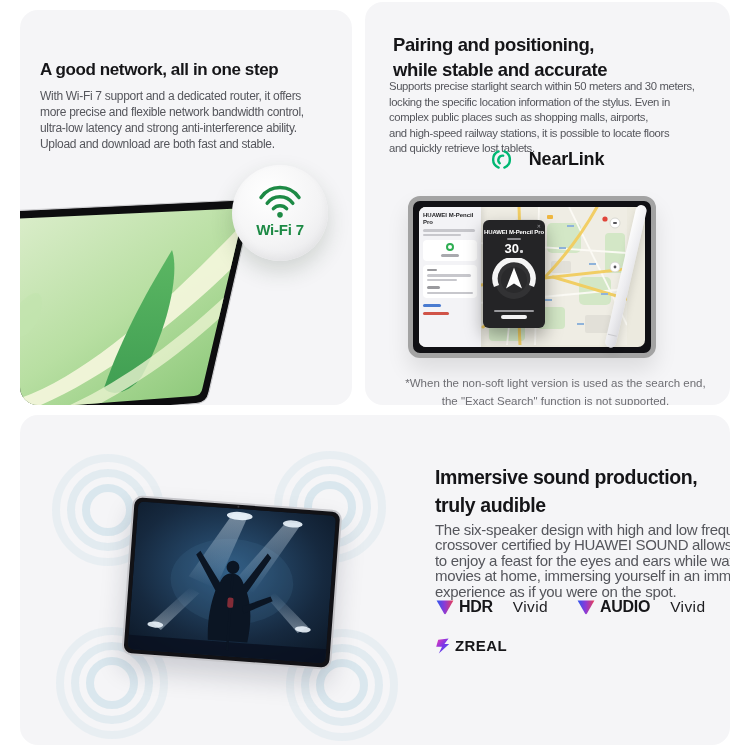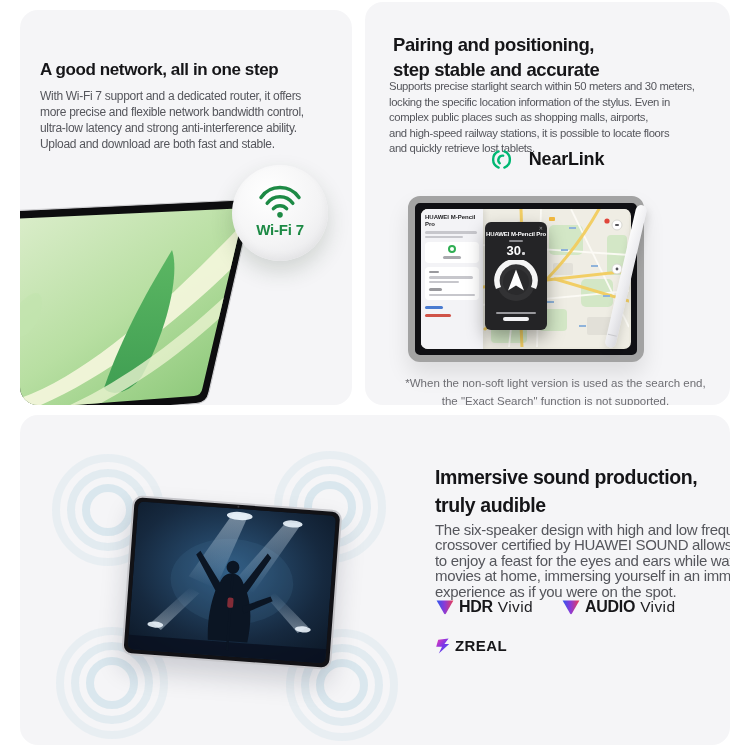--- a/index.html
+++ b/index.html
@@ -22,21 +22,21 @@
       display:flex;flex-direction:column;align-items:center;justify-content:flex-start;z-index:3;}
   .wifi-badge svg{margin-top:16px;}
   .wifi-label{font-size:15px;font-weight:700;color:#1d8a45;margin-top:2px;letter-spacing:-0.2px;}
 
   
   #pair-title{left:28px;top:15px;font-size:18.5px;line-height:25px;}
   #pair-body{left:24px;top:66px;font-size:11.3px;line-height:15.4px;letter-spacing:-0.35px;}
   .nearlink{position:absolute;left:0;right:0;top:147px;display:flex;align-items:center;justify-content:center;gap:17px;}
   .nearlink-text{font-size:18px;font-weight:700;color:#141416;letter-spacing:-0.2px;}
   .p-tablet{position:absolute;left:43px;top:194px;width:222px;height:152px;border-radius:12px;
-      background:#101014;border:7px solid #a3a3a3;box-shadow:0 12px 22px rgba(0,0,0,.10);}
+      background:#101014;border:5px solid #a3a3a3;box-shadow:0 12px 22px rgba(0,0,0,.10);padding-left:16px;}
   .p-screen{position:absolute;left:6px;top:6px;right:6px;bottom:6px;border-radius:7px;overflow:hidden;background:#eceadf;}
   .map-svg{position:absolute;left:0;top:0;}
   .finder-panel{position:absolute;left:0;top:0;bottom:0;width:62px;background:#f3f3f6;
       box-shadow:2px 0 6px rgba(0,0,0,.10);padding:5px 4px;box-sizing:border-box;}
   .fp-title{font-size:6px;font-weight:700;color:#1c1c1f;line-height:7px;}
   .bar{height:2.5px;border-radius:1.5px;background:#c7c7cc;}
   .fp-card{background:#ffffff;border-radius:4px;margin-top:4px;padding:3px 0 4px;display:flex;flex-direction:column;align-items:center;}
   .fp-status-ring{width:8px;height:8px;border-radius:50%;border:2px solid #2fae53;box-sizing:border-box;}
   .fp-rows{background:#ffffff;border-radius:4px;margin-top:4px;padding:4px;}
   .finder-modal{position:absolute;left:64px;top:13px;width:62px;height:108px;border-radius:6px;
@@ -62,21 +62,21 @@
       background:#121216;border:2px solid #c6c6ca;transform:rotate(4.2deg);transform-origin:top left;
       box-shadow:0 14px 26px rgba(20,30,50,.18);z-index:1;}
   .s-screen{position:absolute;left:4px;top:4px;right:4px;bottom:4px;border-radius:6px;overflow:hidden;background:#0c1828;}
   .s-cam{position:absolute;left:50%;top:1px;width:2px;height:2px;border-radius:50%;background:#3a3a40;}
   #snd-title{left:415px;top:32px;font-size:19.5px;line-height:28px;}
   #snd-body{left:415px;top:92px;font-size:15px;line-height:15.4px;letter-spacing:-0.3px;}
   .logo-row{position:absolute;left:415px;top:183px;display:flex;align-items:center;gap:28px;}
   .logo-row2{position:absolute;left:415px;top:222px;display:flex;align-items:center;gap:28px;}
   .logo{display:flex;align-items:center;gap:4px;justify-content:flex-end;}
   .logo-bold{font-size:16px;font-weight:800;color:#17171a;letter-spacing:-0.3px;}
-  .logo-reg{font-size:15.5px;font-weight:400;color:#1d1d20;letter-spacing:0.4px;margin-left:1px;}
+  .logo-reg{font-size:15.5px;font-weight:400;color:#1d1d20;letter-spacing:0.4px;margin-left:16px;}
   .logo-zreal{font-size:15px;font-weight:800;color:#17171a;letter-spacing:0.4px;}
 </style>
 </head>
 <body>
 
 <div class="page">
 
   <section class="card" id="card-network">
     <h2 class="h2" id="net-title">A good network, all in one step</h2>
     <p class="body-text" id="net-body">With Wi-Fi 7 support and a dedicated router, it offers
@@ -117,21 +117,21 @@
           <path d="M22 33.5 A 11 11 0 0 1 38 33.5"></path>
         </g>
         <circle cx="30" cy="41" r="3.4" fill="#1d8a45"></circle>
       </svg>
       <div class="wifi-label">Wi-Fi 7</div>
     </div>
   </section>
 
   <section class="card" id="card-pairing">
     <h2 class="h2" id="pair-title">Pairing and positioning,
-step stable and accurate</h2>
+while stable and accurate</h2>
     <p class="body-text" id="pair-body">Supports precise starlight search within 50 meters and 30 meters,
 locking the specific location information of the stylus. Even in
 complex public places such as shopping malls, airports,
 and high-speed railway stations, it is possible to locate floors
 and quickly retrieve lost tablets.</p>
 
     <div class="nearlink">
       <svg width="21" height="21" viewBox="0 0 22 22">
         <g fill="none" stroke="#00b873" stroke-width="2.5" stroke-linecap="round">
           <path d="M8 2.6 A 9 9 0 0 0 8 19.4"></path>

